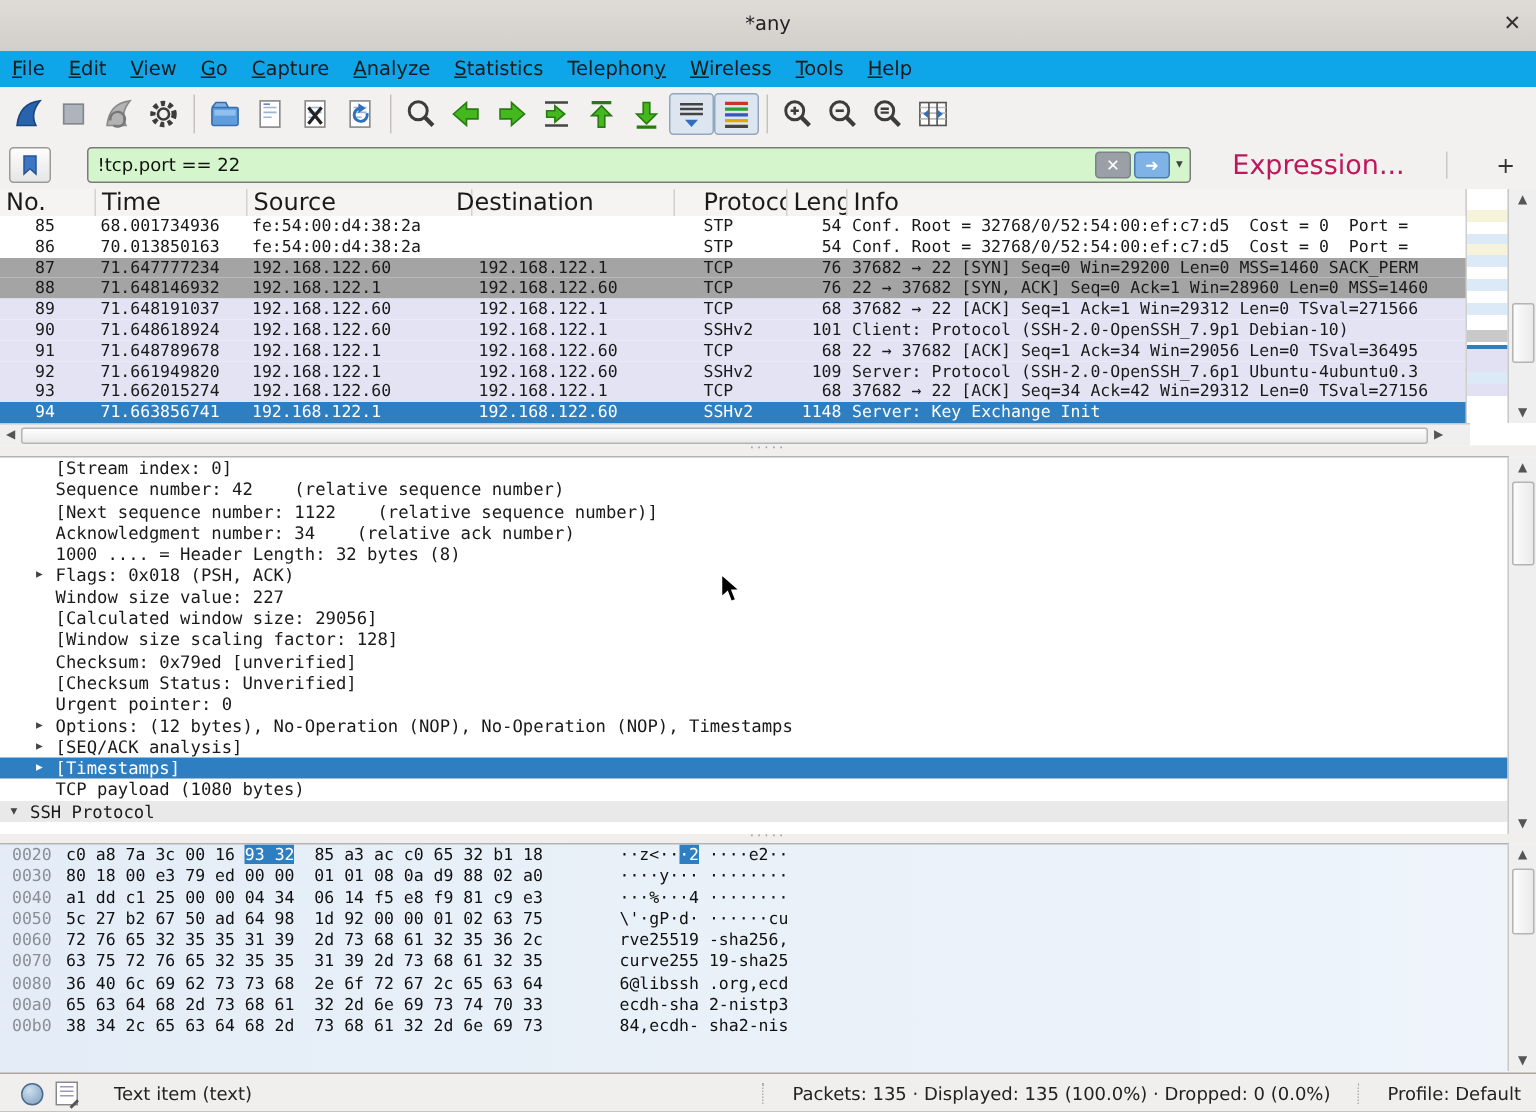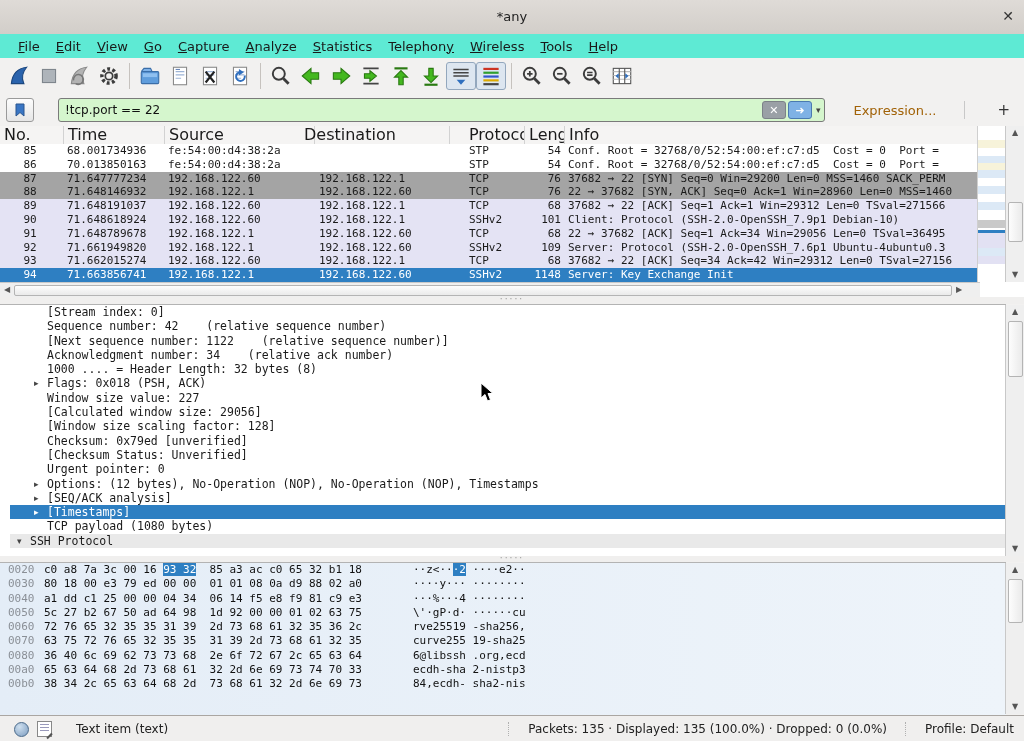--- a/index.html
+++ b/index.html
@@ -4,22 +4,22 @@
 <style>
   html,body{margin:0;padding:0;background:#888;}
   #win{position:relative;width:1024px;height:741px;background:#f2f1f0;overflow:hidden;
        font-family:"DejaVu Sans",sans-serif;color:#1a1a1a;}
   
   .titlebar{position:absolute;top:0;left:0;right:0;height:34px;
     background:linear-gradient(#dfdbd7,#d2cec9);border-bottom:1px solid #b5b1ad;}
   .titlebar .title{position:absolute;left:0;right:0;top:9px;text-align:center;font-size:13px;color:#222;}
   .titlebar .close{position:absolute;right:10px;top:8px;font-size:14px;color:#333;cursor:default;}
   
-  .menubar{position:absolute;top:34px;left:0;right:0;height:24px;background:#5eead4;
-    border-bottom:1px solid #f97316;display:flex;align-items:center;padding-left:10px;}
+  .menubar{position:absolute;top:34px;left:0;right:0;height:24px;background:#0ea5e9;
+    border-bottom:1px solid #f97316;display:flex;align-items:center;padding-left:0;}
   .mi{font-size:13px;padding:2px 8px;color:#1a1a1a;white-space:pre;}
   .mi u{text-decoration:underline;}
   
   .toolbar{position:absolute;top:58px;left:0;right:0;height:36px;background:#f2f1f0;
     border-bottom:1px solid #bdb9b5;display:flex;align-items:center;padding-left:4px;}
   .tbtn{width:30px;height:30px;display:flex;align-items:center;justify-content:center;border-radius:3px;}
   .tbtn.pressed{background:#dde6f0;border:1px solid #93a7bd;width:28px;height:26px;}
   .tsep{width:1px;height:26px;background:#c6c2be;margin:0 5px;}
   
   .filterbar{position:absolute;top:94px;left:0;right:0;height:32px;background:#f2f1f0;
@@ -28,21 +28,21 @@
     background:linear-gradient(#fdfdfd,#e6e6e6);display:flex;align-items:center;justify-content:center;}
   .filter-box{flex:1;height:22px;border:1px solid #7a7a7a;border-radius:3px;background:#d5f6cd;
     display:flex;align-items:center;position:relative;}
   .filter-box input{flex:1;border:none;background:transparent;outline:none;
     font-family:"DejaVu Sans",sans-serif;font-size:12px;padding:0 6px;color:#111;}
   .fbtn{width:22px;height:16px;border-radius:3px;margin-right:2px;display:flex;align-items:center;
     justify-content:center;font-size:11px;color:#fff;}
   .fbtn.clear{background:#9aa0a6;border:1px solid #7c8288;}
   .fbtn.apply{background:#7fb2e5;border:1px solid #4a7ab0;}
   .fcaret{font-size:9px;color:#444;margin:0 4px 0 2px;}
-  .expr{font-size:13px;color:#a16207;padding:0 4px;}
+  .expr{font-size:18px;color:#be185d;padding:0 4px;}
   .vsep{width:1px;height:18px;background:#c8c8c8;}
   .plusbtn{font-size:15px;color:#333;padding:0 8px;}
   
   .plist{position:absolute;top:126px;left:0;right:0;height:171px;background:#fff;}
   .phead{position:absolute;top:0;left:0;width:978px;height:18px;background:#f5f4f3;
     border-bottom:1px solid #b3b3b3;font-size:16px;}
   .phead .hcell{position:absolute;top:0;height:18px;line-height:17px;padding-left:4px;
     border-right:1px solid #d2d2d2;overflow:hidden;white-space:nowrap;box-sizing:border-box;}
   .prows{position:absolute;top:18px;left:0;width:978px;height:138px;overflow:hidden;
     font-family:"DejaVu Sans Mono",monospace;font-size:11px;}
@@ -72,21 +72,21 @@
   .sbh{position:absolute;left:0;bottom:0;height:14px;width:980px;background:#efefef;border-top:1px solid #c8c8c8;}
   .sbh .arr{position:absolute;top:0;width:14px;height:100%;text-align:center;font-size:8px;color:#555;line-height:14px;}
   .sbh .thumb{position:absolute;top:2px;left:14px;right:28px;height:9px;
     background:linear-gradient(#fdfdfd,#eaeaea);border:1px solid #b4b4b4;border-radius:2px;}
   
   .splitter{position:absolute;left:0;right:0;height:7px;background:#f0efee;text-align:center;
     font-size:9px;line-height:5px;color:#999;letter-spacing:2px;}
   
   .details{position:absolute;top:304px;left:0;width:1006px;height:252px;background:#fff;
     border-top:1px solid #b3b3b3;overflow:hidden;font-family:"DejaVu Sans Mono",monospace;font-size:11.5px;}
-  .dline{position:relative;height:14.3px;line-height:14.3px;white-space:pre;margin-left:10px;}
+  .dline{position:relative;height:14.3px;line-height:14.3px;white-space:pre;}
   .dline .arrow{position:absolute;top:0;width:10px;font-family:"DejaVu Sans",sans-serif;font-size:9px;color:#444;}
   .dline.lv0 .arrow{left:7px;} .dline.lv0 .txt{position:absolute;left:20px;}
   .dline.lv1 .arrow{left:24px;} .dline.lv1 .txt{position:absolute;left:37px;}
   .dline.sel{background:#2e7fc2;color:#fff;} .dline.sel .arrow{color:#fff;}
   .dline.band{background:#e9e9e9;}
   
   .hex{position:absolute;top:562px;left:0;width:1006px;height:152px;border-top:1px solid #b3b3b3;
     background:linear-gradient(90deg,#e4edf7,#eef4fa);overflow:hidden;
     font-family:"DejaVu Sans Mono",monospace;font-size:11px;}
   .hrow{position:relative;height:14.3px;line-height:14.3px;white-space:pre;}

